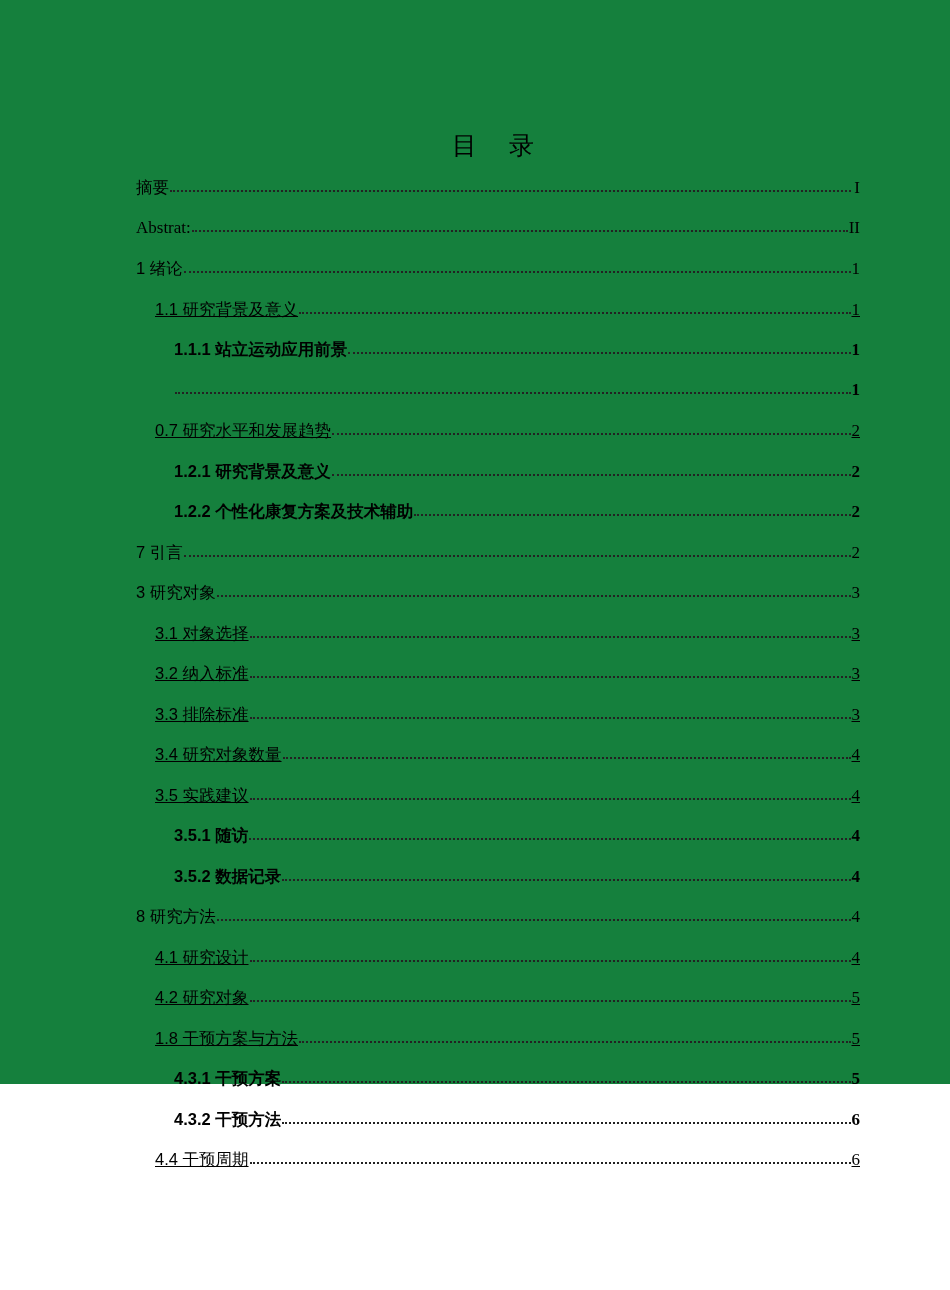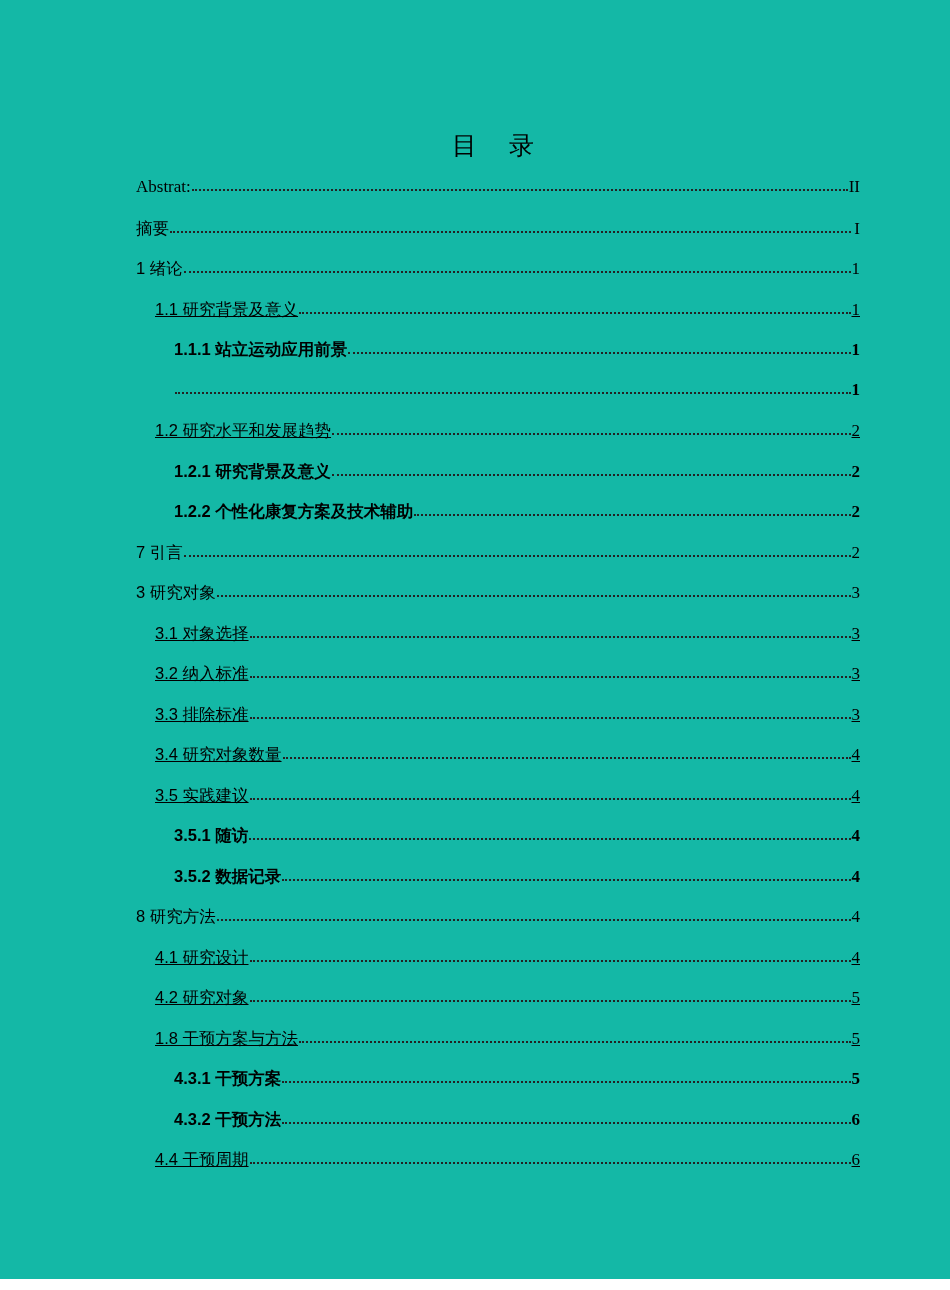--- a/index.html
+++ b/index.html
@@ -13,22 +13,22 @@
       position: relative;
       overflow: hidden;
       font-family: "Liberation Serif", "DejaVu Serif", serif;
       color: #000000;
     }
     .page {
       position: absolute;
       left: 0;
       top: 0;
       width: 950px;
-      height: 1279px;
-      background: #14b8a6;
+      height: 1084px;
+      background: #15803d;
     }
     .toc-title {
       position: absolute;
       left: 0;
       top: 128px;
       width: 998px;
       text-align: center;
       font-family: "DejaVu Sans", "Liberation Sans", sans-serif;
       font-size: 25px;
       letter-spacing: 12px;
@@ -86,51 +86,51 @@
       min-width: 8px;
     }
   </style>
 </head>
 <body>
 
 <div class="page">
   <div class="toc-title">目 录</div>
 
   <ul class="toc-list">
+    <li class="toc-entry level-1">
+      <span class="toc-label">摘要</span>
+      <span class="toc-leader"></span>
+      <span class="toc-page">I</span>
+    </li>
     <li class="toc-entry level-1 en">
       <span class="toc-label">Abstrat:</span>
       <span class="toc-leader"></span>
       <span class="toc-page">II</span>
     </li>
     <li class="toc-entry level-1">
-      <span class="toc-label">摘要</span>
-      <span class="toc-leader"></span>
-      <span class="toc-page">I</span>
-    </li>
-    <li class="toc-entry level-1">
       <span class="toc-label">1 绪论</span>
       <span class="toc-leader"></span>
       <span class="toc-page">1</span>
     </li>
     <li class="toc-entry level-2">
       <span class="toc-label">1.1 研究背景及意义</span>
       <span class="toc-leader"></span>
       <span class="toc-page">1</span>
     </li>
     <li class="toc-entry level-3">
       <span class="toc-label">1.1.1 站立运动应用前景</span>
       <span class="toc-leader"></span>
       <span class="toc-page">1</span>
     </li>
     <li class="toc-entry level-3">
       <span class="toc-leader"></span>
       <span class="toc-page">1</span>
     </li>
     <li class="toc-entry level-2">
-      <span class="toc-label">1.2 研究水平和发展趋势</span>
+      <span class="toc-label">0.7 研究水平和发展趋势</span>
       <span class="toc-leader"></span>
       <span class="toc-page">2</span>
     </li>
     <li class="toc-entry level-3">
       <span class="toc-label">1.2.1 研究背景及意义</span>
       <span class="toc-leader"></span>
       <span class="toc-page">2</span>
     </li>
     <li class="toc-entry level-3">
       <span class="toc-label">1.2.2 个性化康复方案及技术辅助</span>

